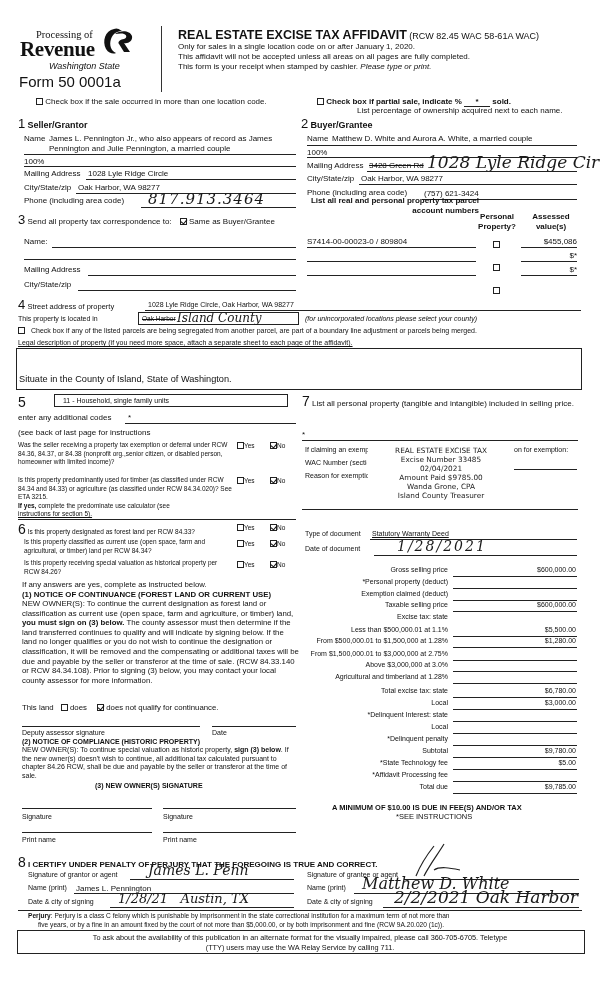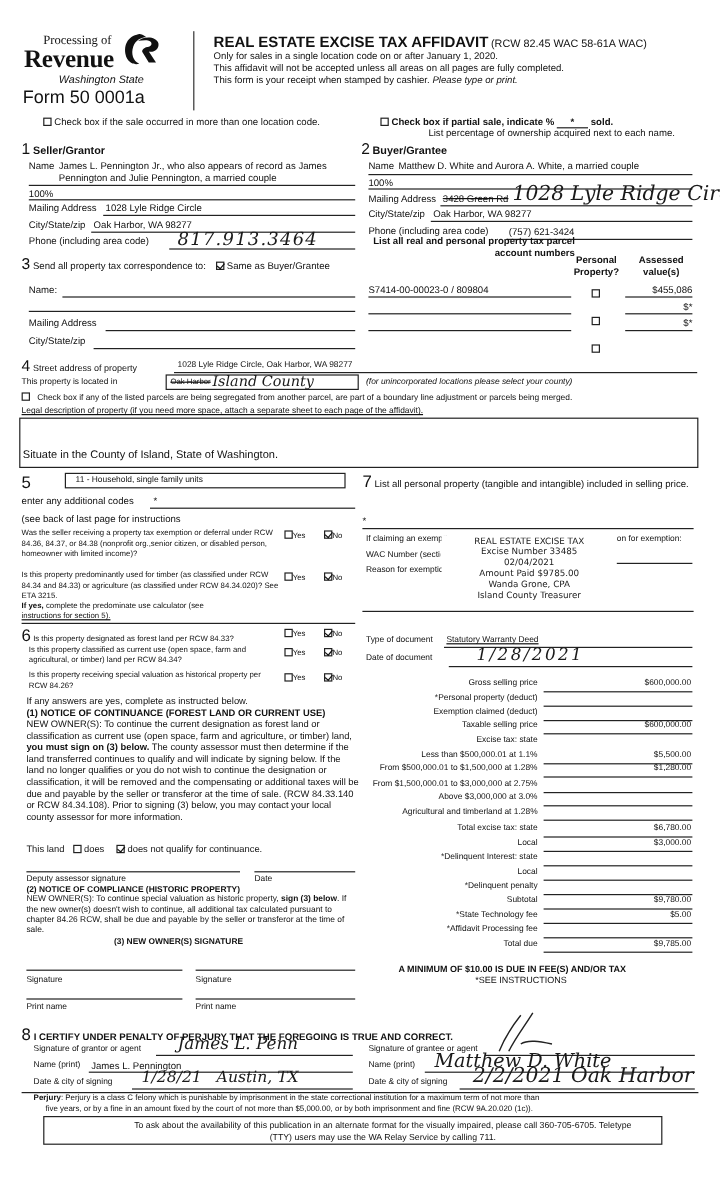--- a/index.html
+++ b/index.html
@@ -371,17 +371,17 @@
   <div class="abs hand" style="left:394px;top:887px;font-size:17px;">2/2/2021 Oak Harbor</div>
   <div class="ln" style="left:383px;top:907px;width:196px;"></div>
 </div>
 
 <div>
   <div class="ln" style="left:18px;top:910px;width:564px;"></div>
   <div class="abs" style="left:28px;top:912px;font-size:6.6px;">
     <span class="b">Perjury</span><span>: Perjury is a class C felony which is punishable by imprisonment in the state correctional institution for a maximum term of not more than</span>
   </div>
   <div class="abs" style="left:38px;top:921px;font-size:6.6px;">five years, or by a fine in an amount fixed by the court of not more than $5,000.00, or by both imprisonment and fine (RCW 9A.20.020 (1c)).</div>
-  <div class="box" style="left:17px;top:930px;width:516px;height:24px;margin-left:19px;">
+  <div class="box" style="left:17px;top:930px;width:568px;height:24px;">
     <div class="abs" style="left:0;width:564px;text-align:center;top:2px;font-size:7.3px;">To ask about the availability of this publication in an alternate format for the visually impaired, please call 360-705-6705. Teletype</div>
     <div class="abs" style="left:0;width:564px;text-align:center;top:12px;font-size:7.3px;">(TTY) users may use the WA Relay Service by calling 711.</div>
   </div>
 </div>
 
 </body></html>

